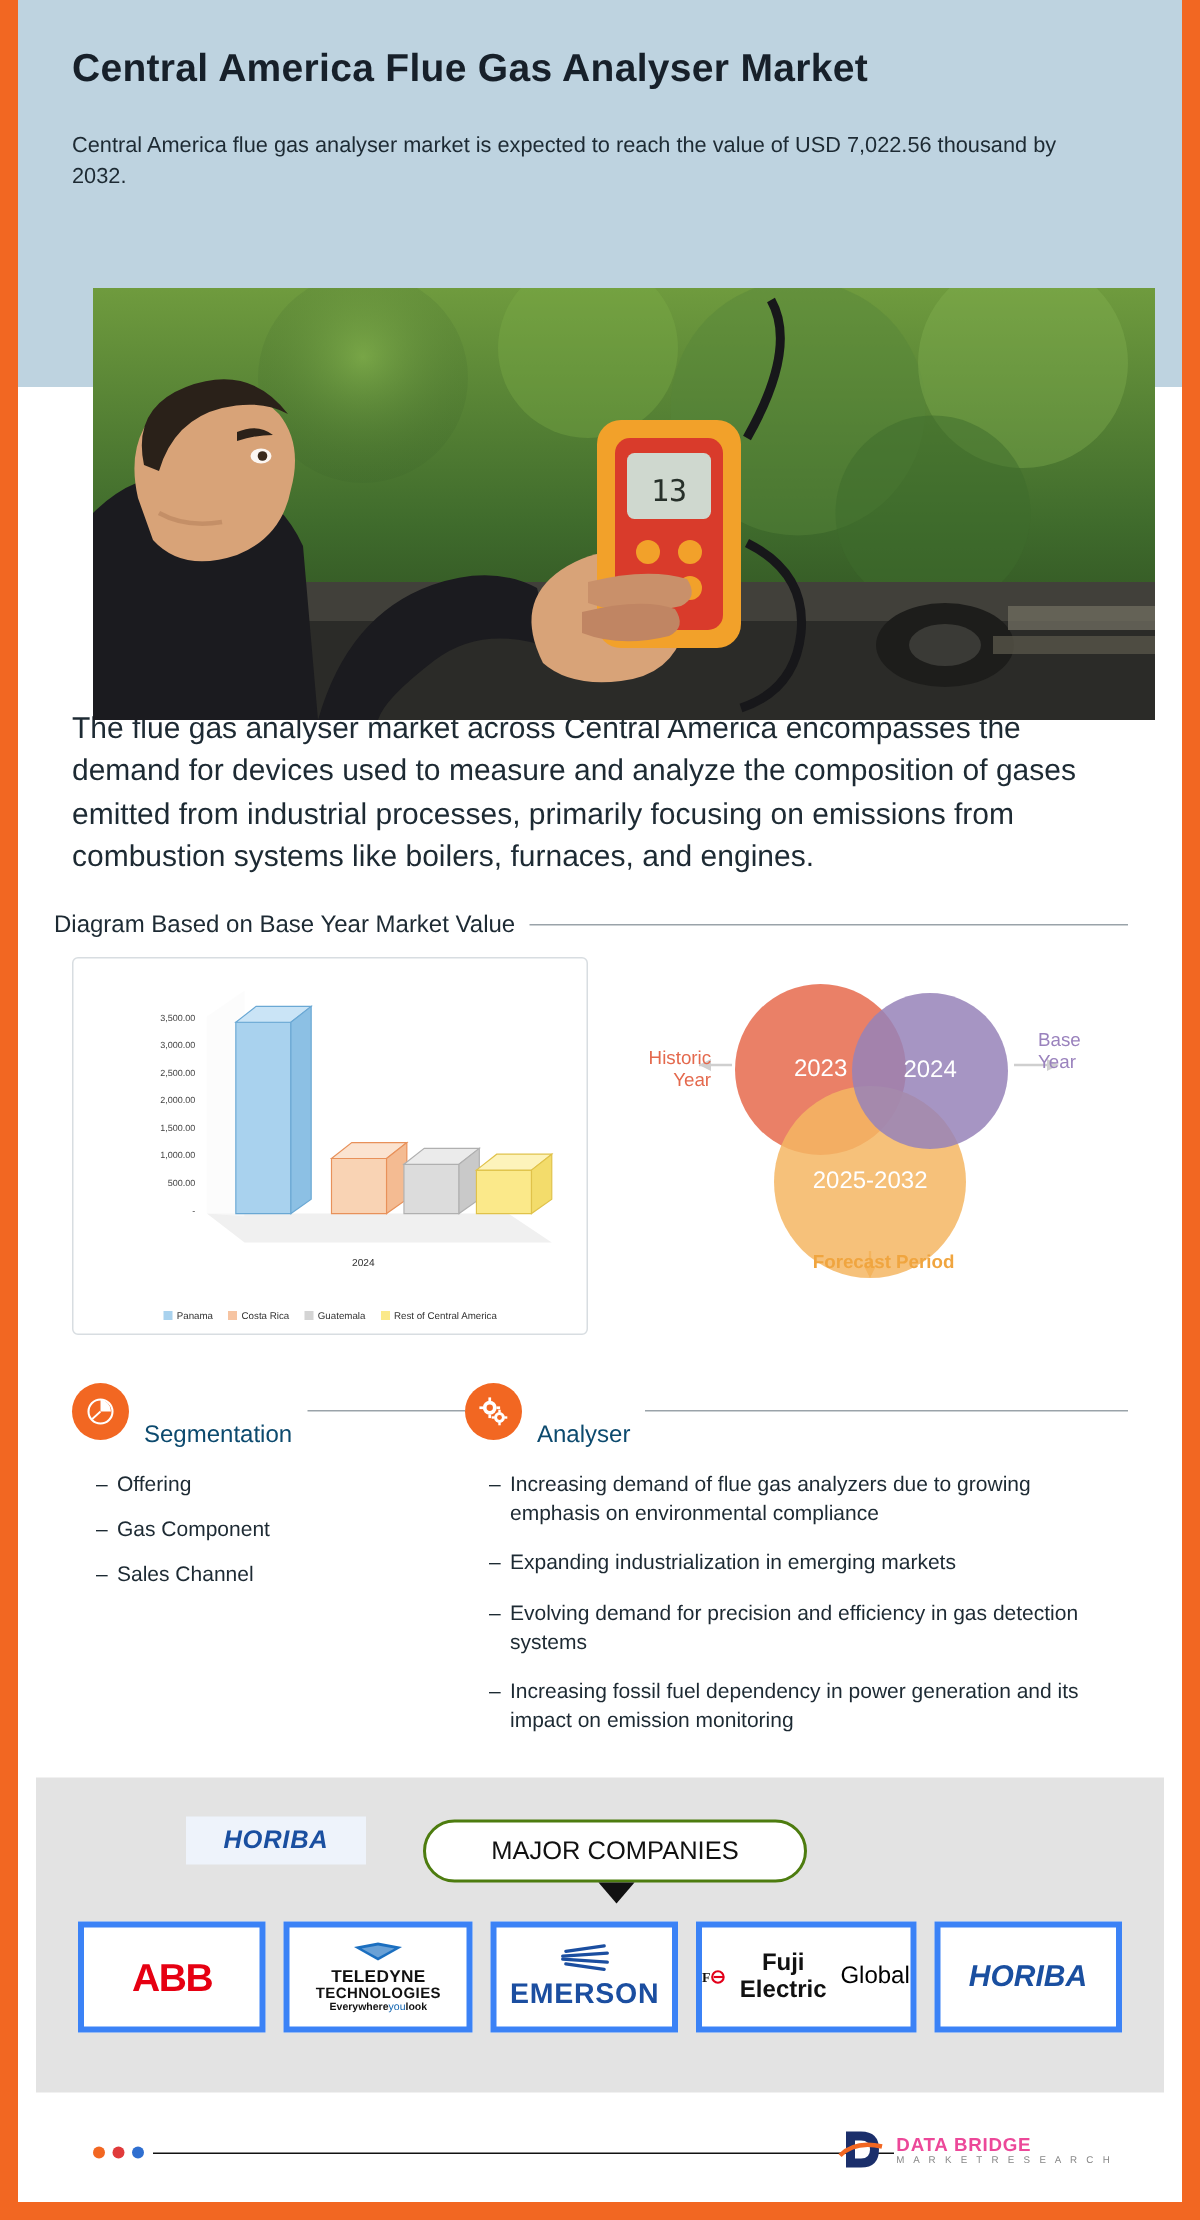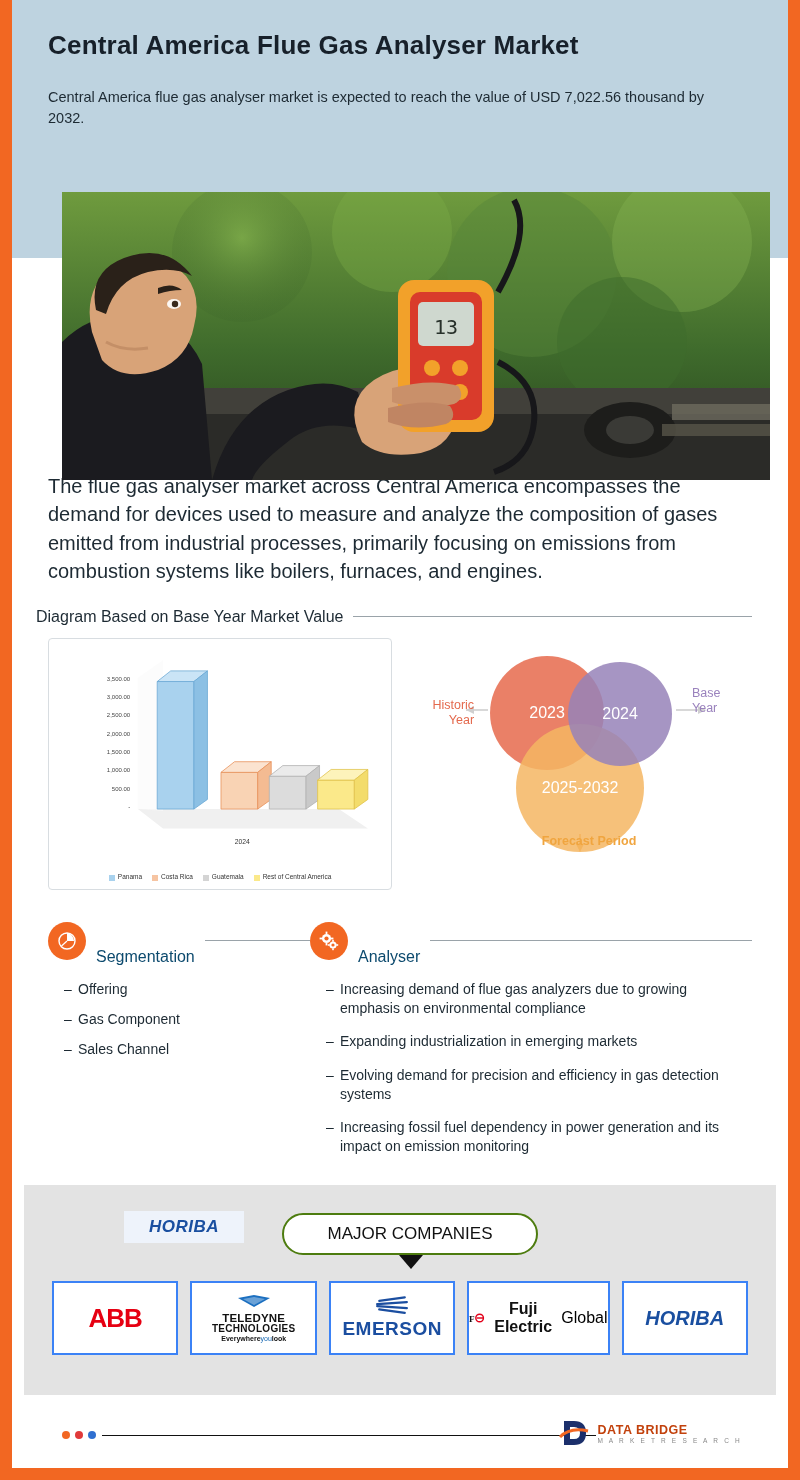--- a/index.html
+++ b/index.html
@@ -138,39 +138,39 @@
     display:flex; align-items:center; justify-content:center;
     font-size:17px; color:#111;
   }
   .major-caret {
     position:absolute; left:375px; top:70px;
     width:0;height:0;border-left:12px solid transparent;border-right:12px solid transparent;
     border-top:14px solid #111;
   }
   .logos { position:absolute; left:28px; right:28px; top:96px; display:flex; gap:12px; }
   .logo-box {
-    flex:1; height:74px; background:#fff; border:2px solid #3b82f6;
+    flex:1; height:74px; background:#fff; border:4px solid #3b82f6;
     display:flex; align-items:center; justify-content:center; text-align:center;
   }
   .abb { color:#e60012; font-weight:bold; font-size:26px; letter-spacing:-1px; }
   .teledyne { line-height:1.05; }
   .teledyne .t1 { font-size:10px; font-weight:bold; color:#111; letter-spacing:.3px; }
   .teledyne .t2 { font-size:11.5px; font-weight:bold; color:#111; letter-spacing:.2px; }
   .teledyne .t3 { font-size:7px; color:#0f63b0; }
   .teledyne .t3 b { color:#111; }
   .emerson { font-size:19px; font-weight:bold; color:#1b4ea0; letter-spacing:.5px; }
   .fuji { font-size:16px; font-weight:bold; color:#111; }
   .horiba-b { color:#1a4fa0; font-weight:bold; font-style:italic; font-size:20px; }
   
   .footer { position:absolute; left:12px; right:12px; top:1405px; height:63px; background:#fff; }
   .dots { position:absolute; left:38px; top:26px; display:flex; gap:5px; }
   .dots i { width:8px;height:8px;border-radius:50%; display:block; }
   .f-rule { position:absolute; left:78px; right:180px; top:30px; height:1px; background:#111; }
   .dbmr { position:absolute; right:34px; top:12px; display:flex; align-items:center; gap:8px; }
-  .dbmr .txt .l1 { font-size:12.5px; font-weight:bold; color:#c2410c; letter-spacing:.5px; }
+  .dbmr .txt .l1 { font-size:12.5px; font-weight:bold; color:#ec4899; letter-spacing:.5px; }
   .dbmr .txt .l2 { font-size:6.5px; color:#888; letter-spacing:2.2px; }
   .bottom-bar { position:absolute; left:0; right:0; bottom:0; height:12px; background:#f26722; }
 </style>
 </head>
 <body>
 
 <div class="page">
 
   <div class="header">
     <h1>Central America Flue Gas Analyser Market</h1>

